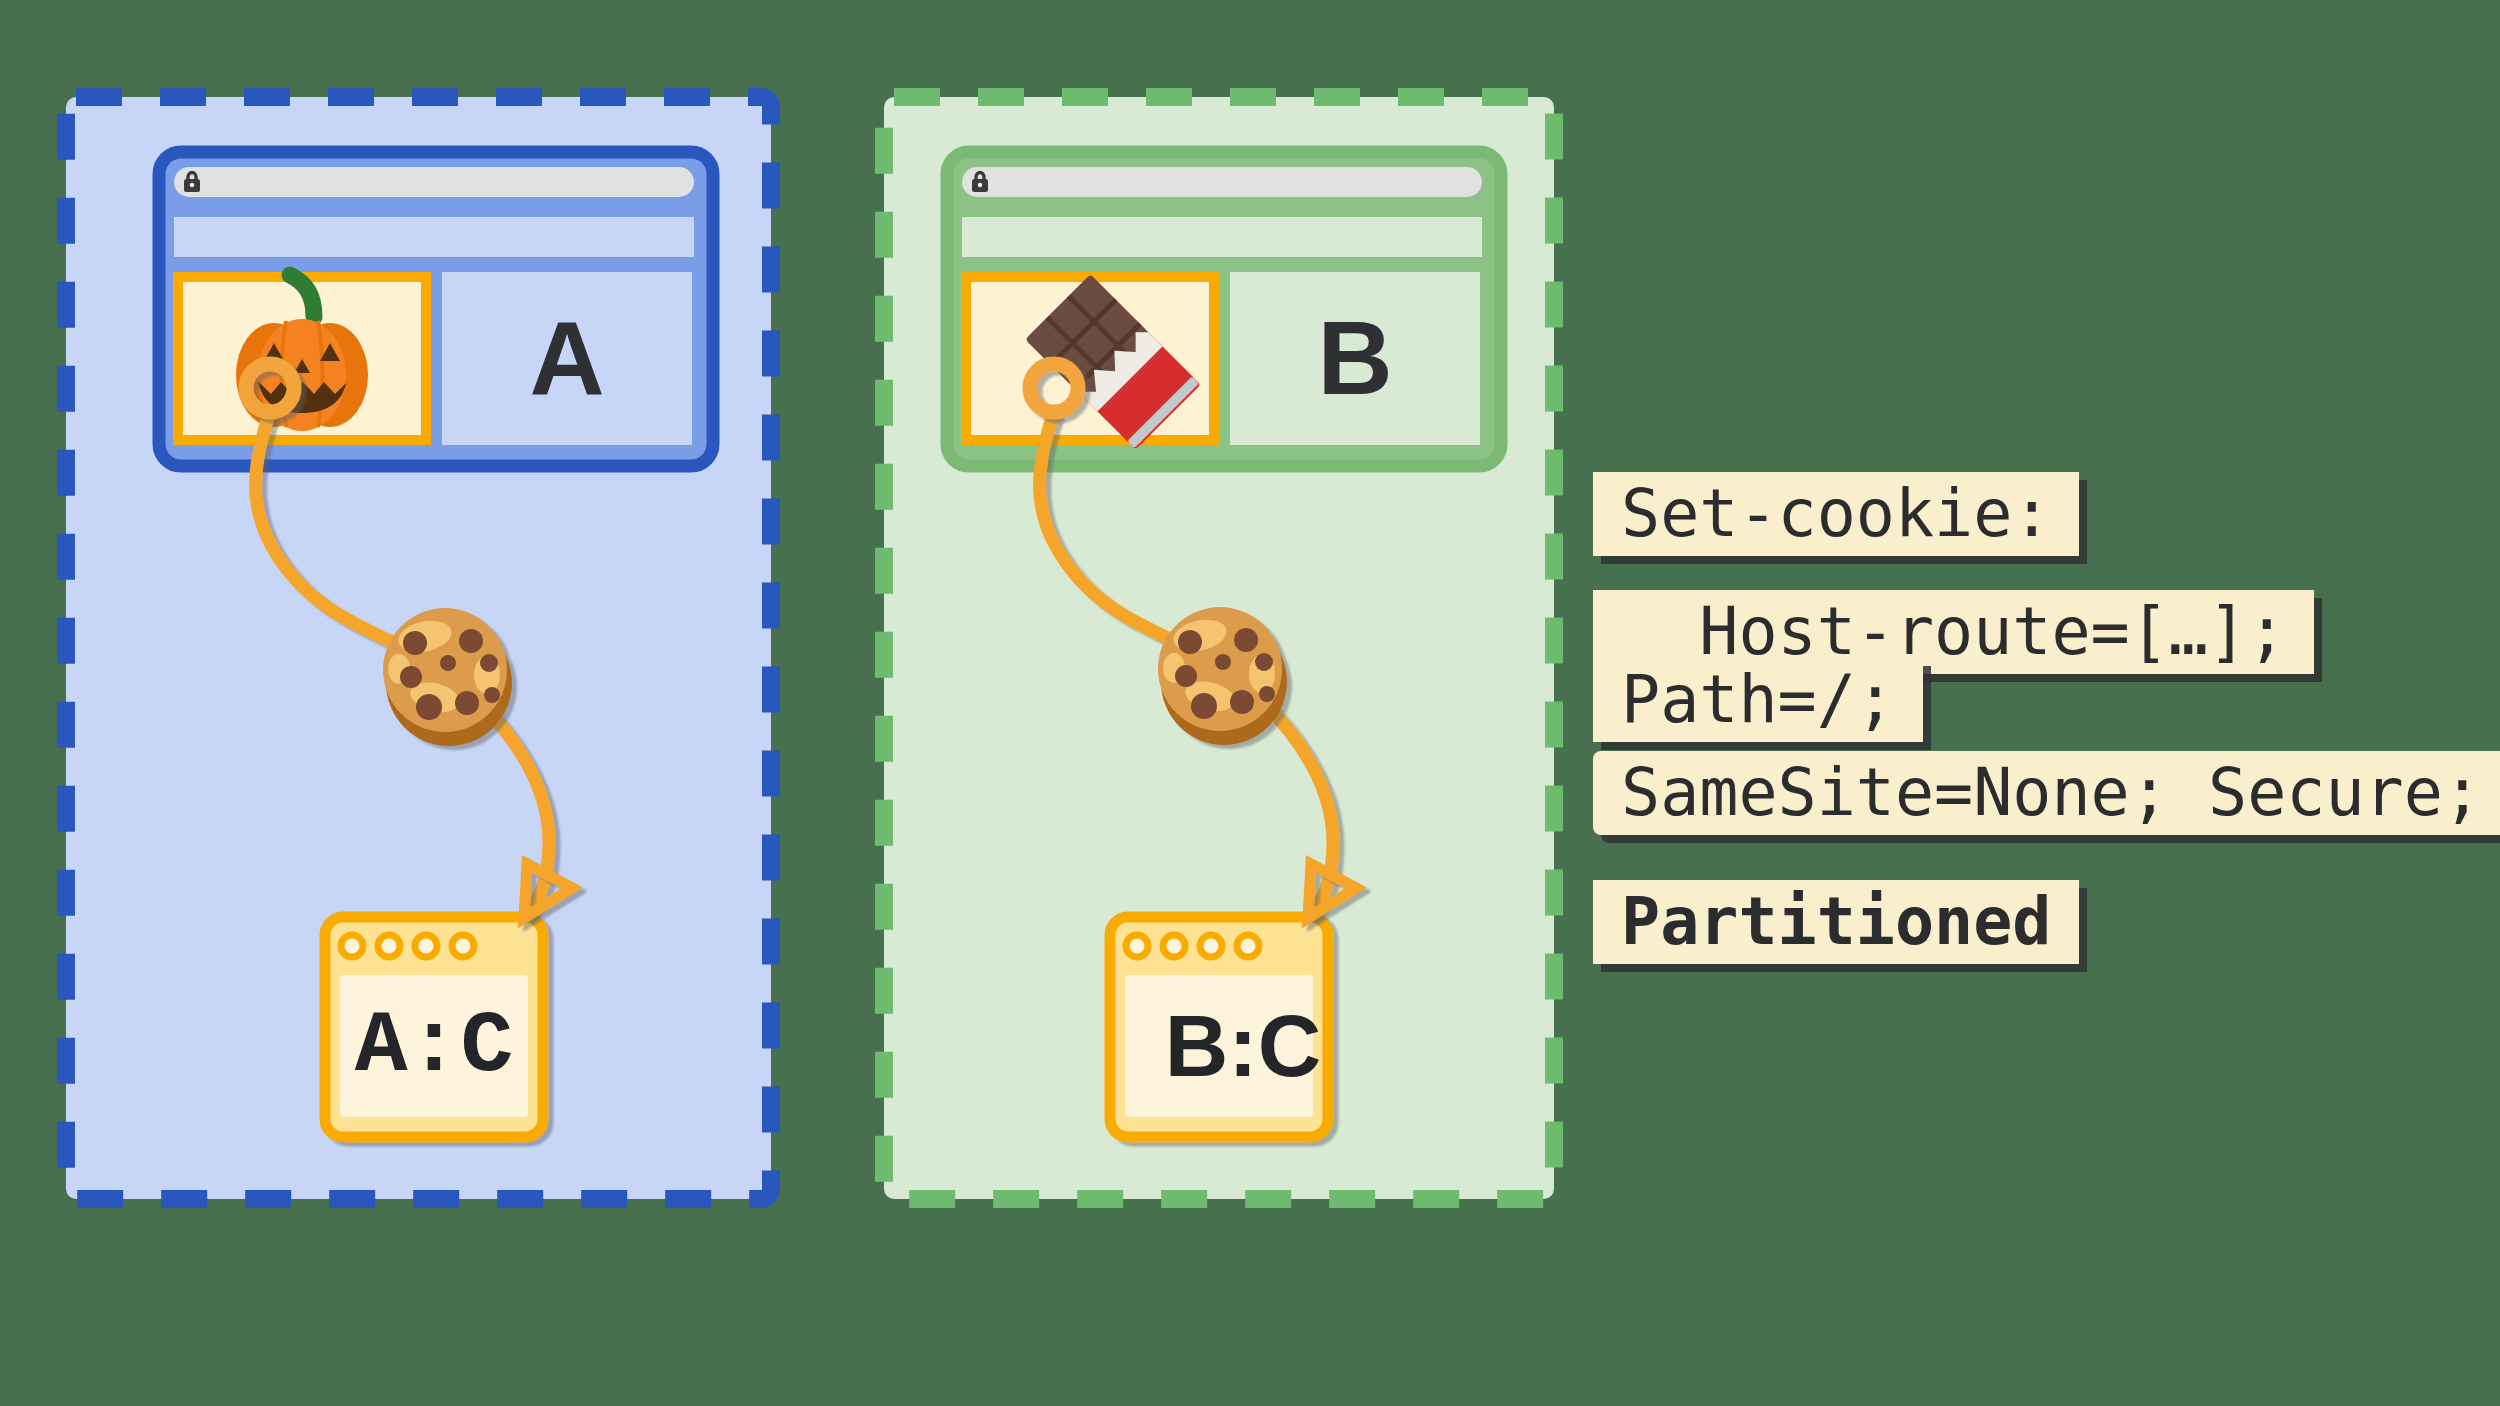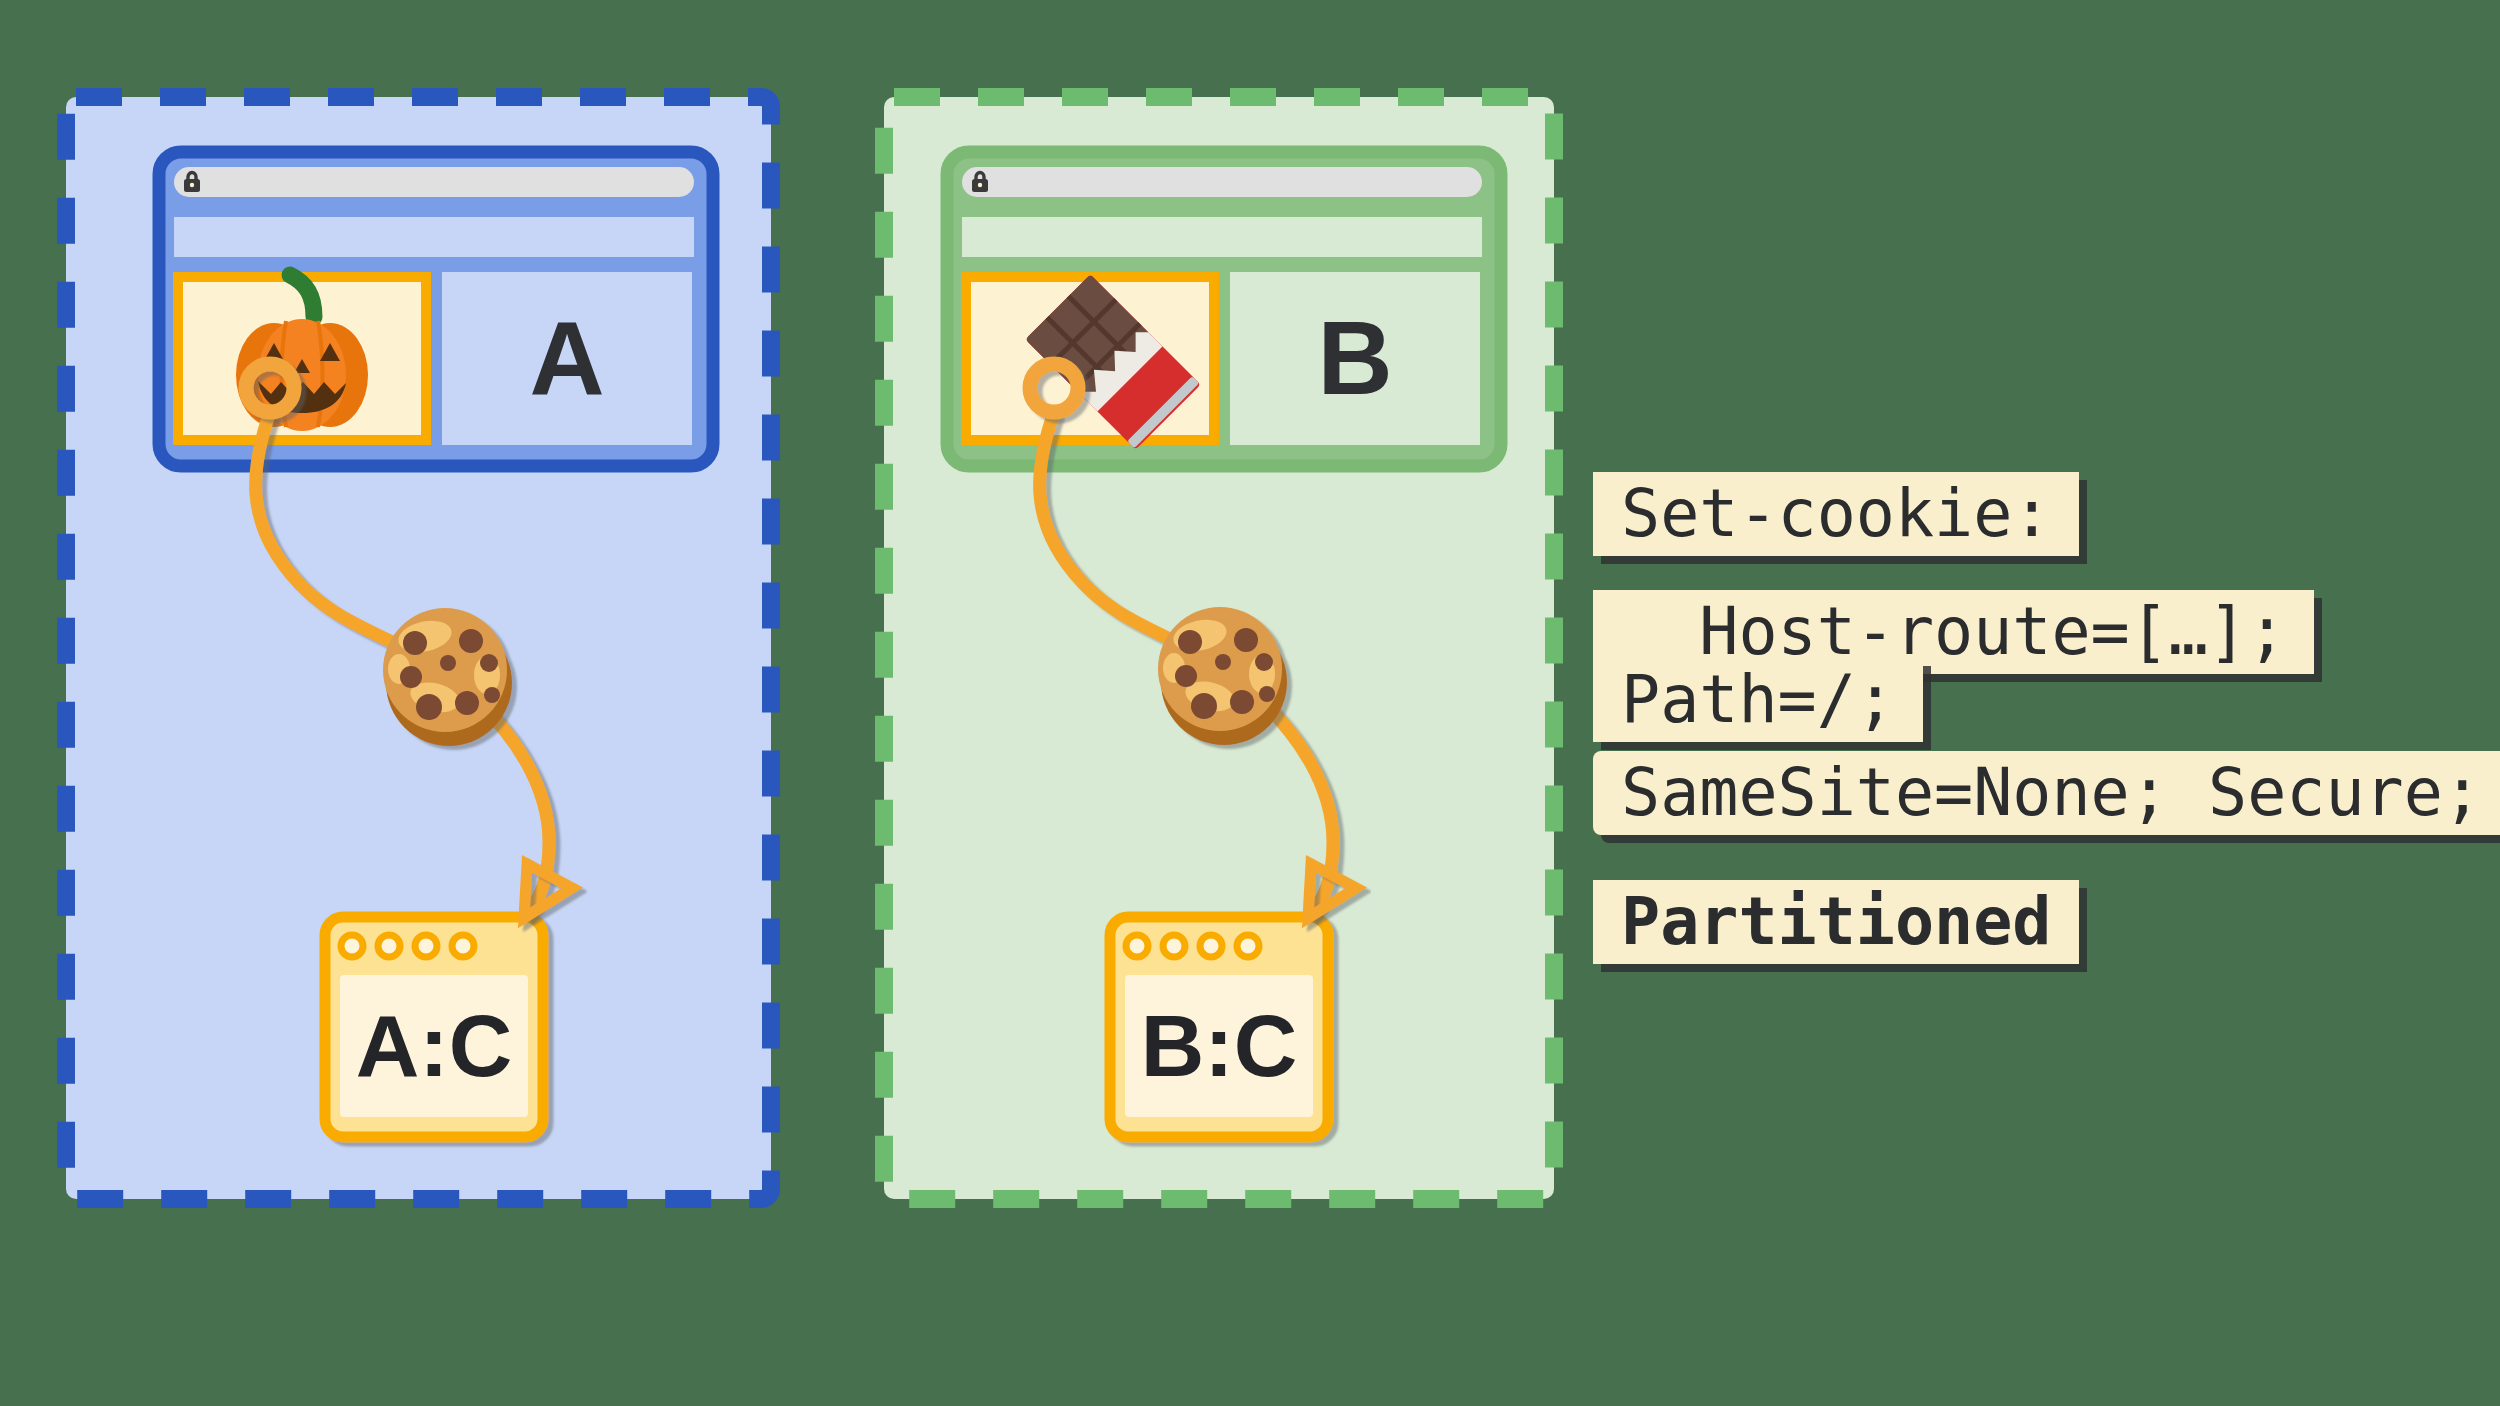--- a/index.html
+++ b/index.html
@@ -5,22 +5,22 @@
   html,body{margin:0;padding:0;background:#47704E;}
   .canvas{position:relative;width:2500px;height:1406px;background:#47704E;overflow:hidden;
           font-family:"Liberation Sans", sans-serif;}
   svg{position:absolute;left:0;top:0;}
   .site-label{position:absolute;display:flex;align-items:center;justify-content:center;
               font-weight:bold;color:#2F3034;}
   #label-a{left:442px;top:272px;width:250px;height:173px;font-size:104px;}
   #label-b{left:1230px;top:272px;width:250px;height:173px;font-size:104px;}
   .jar-label{position:absolute;display:flex;align-items:center;justify-content:center;
              font-weight:bold;color:#242528;font-size:88px;}
-  #jar-label-a{left:340px;top:975px;width:188px;height:142px;}
-  #jar-label-b{left:1125px;top:975px;width:188px;height:142px;}
+  #jar-label-a{left:340px;top:975px;width:188px;height:142px;font-family:Liberation Mono, monospace;}
+  #jar-label-b{left:1125px;top:975px;width:188px;height:142px;padding-left:24px;}
   .code-line{position:absolute;left:1593px;height:84px;line-height:84px;padding:0 28px;
              background:#FAEFCD;color:#2B2C2E;white-space:pre;
              font-family:"DejaVu Sans Mono","Liberation Mono",monospace;font-size:65px;
              box-shadow:8px 8px 0 rgba(48,49,51,0.85);}
   .code-line.bold{font-weight:bold;}
   #code-1{top:472px;} #code-2{top:590px;} #code-3{top:658px;} #code-4{top:751px;border-radius:8px;} #code-5{top:880px;}
 </style>
 </head>
 <body>
 

